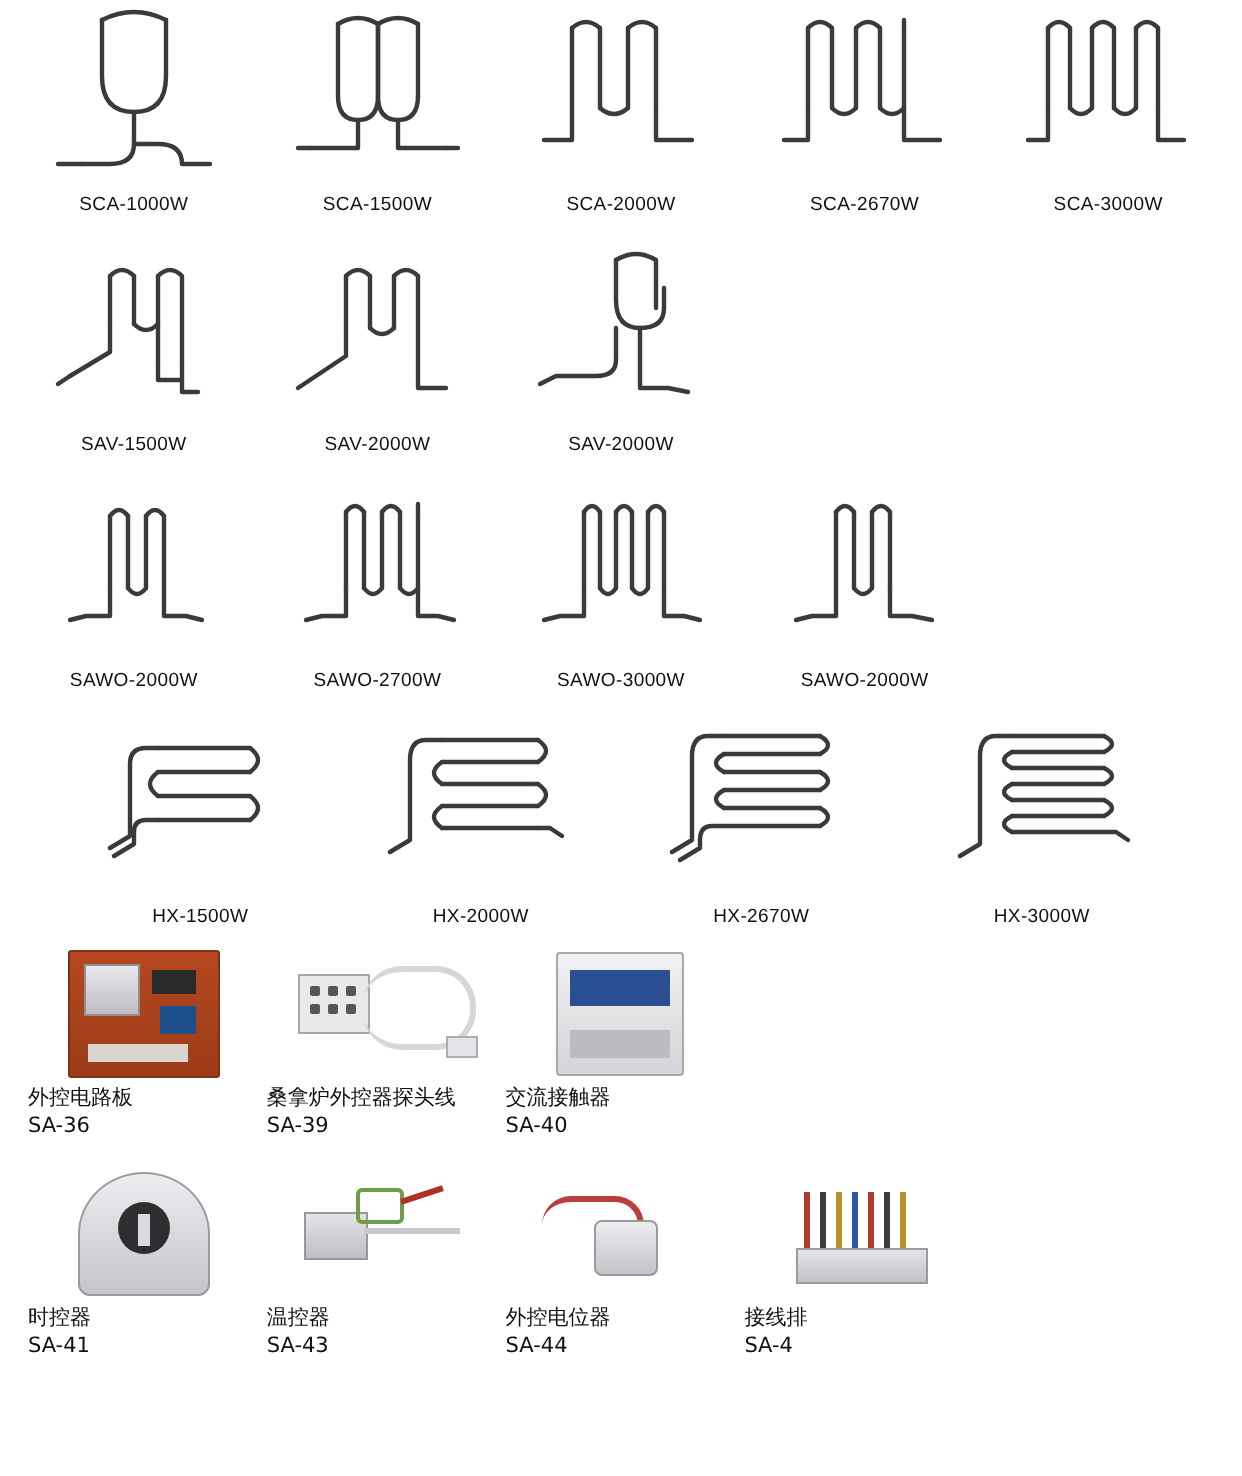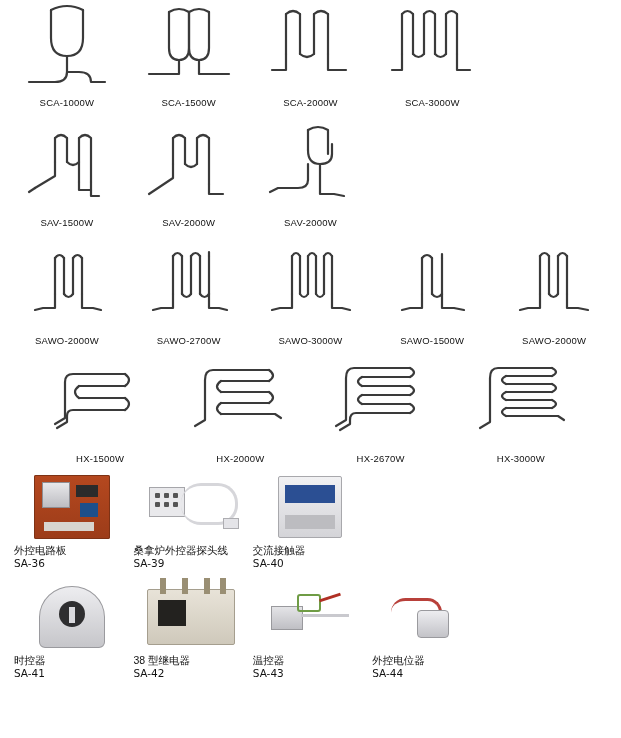--- a/index.html
+++ b/index.html
@@ -49,21 +49,21 @@
   .part{
     display:flex;flex-direction:column;align-items:flex-start;
   }
   .part .ph{
     width:100%;height:66px;
     display:flex;align-items:center;justify-content:center;
     margin-bottom:4px;
   }
   .plabel{
     font-size:10.5px;line-height:13px;color:#111;
-    font-family:Liberation Sans, sans-serif;
+    font-family:Liberation Mono, monospace;
   }
   .pcode{
     font-size:10.5px;line-height:13px;color:#111;
     font-family:"DejaVu Sans", sans-serif;
   }
   .part-row2{margin-top:14px;}
   .b-board{
     width:76px;height:64px;border-radius:2px;
     background:
       linear-gradient(#b5481f,#9c3c19);
@@ -195,20 +195,41 @@
               <path d="M50 10 Q57 4 64 10"></path>
             <path d="M36 50 Q43 56 50 50"></path>
             <path d="M22 50 L22 66 L8 66"></path>
             <path d="M64 50 L64 66 L82 66"></path>
           </g>
         </svg>
       </div>
       <div class="cap">SCA-2000W</div>
     </div>
 
+    <div class="cell">
+      <div class="art">
+        <svg width="92" height="86" viewBox="0 0 92 86">
+          <g fill="none" stroke="#3a3a3a" stroke-width="2.2" stroke-linecap="round" stroke-linejoin="round">
+            <path d="M18 10 L18 50"></path>
+              <path d="M30 10 L30 50"></path>
+              <path d="M42 10 L42 50"></path>
+              <path d="M54 10 L54 50"></path>
+              <path d="M66 10 L66 50"></path>
+            <path d="M18 10 Q24 4 30 10"></path>
+              <path d="M42 10 Q48 4 54 10"></path>
+            <path d="M30 50 Q36 56 42 50"></path>
+              <path d="M54 50 Q60 56 66 50"></path>
+            <path d="M18 50 L18 66 L6 66"></path>
+            <path d="M66 10 L66 6"></path>
+            <path d="M66 50 L66 66 L84 66"></path>
+          </g>
+        </svg>
+      </div>
+      <div class="cap">SCA-2670W</div>
+    </div>
 
     <div class="cell">
       <div class="art">
         <svg width="92" height="86" viewBox="0 0 92 86">
           <g fill="none" stroke="#3a3a3a" stroke-width="2.2" stroke-linecap="round" stroke-linejoin="round">
             <path d="M16 10 L16 50"></path>
               <path d="M27 10 L27 50"></path>
               <path d="M38 10 L38 50"></path>
               <path d="M49 10 L49 50"></path>
               <path d="M60 10 L60 50"></path>
@@ -347,37 +368,20 @@
             <path d="M36 52 Q40 58 44 52"></path>
               <path d="M52 52 Q56 58 60 52"></path>
             <path d="M28 52 L28 66 L16 66 L8 68"></path>
             <path d="M68 52 L68 66 L78 66 L86 68"></path>
           </g>
         </svg>
       </div>
       <div class="cap">SAWO-3000W</div>
     </div>
 
-    <div class="cell">
-      <div class="art">
-        <svg width="92" height="86" viewBox="0 0 92 86">
-          <g fill="none" stroke="#3a3a3a" stroke-width="2.2" stroke-linecap="round" stroke-linejoin="round">
-            <path d="M36 16 L36 52"></path>
-              <path d="M46 16 L46 52"></path>
-              <path d="M56 16 L56 52"></path>
-            <path d="M36 16 Q41 10 46 16"></path>
-            <path d="M46 52 Q51 58 56 52"></path>
-            <path d="M56 16 L56 12"></path>
-            <path d="M36 52 L36 66 L24 66 L16 68"></path>
-            <path d="M56 52 L56 66 L68 66 L78 68"></path>
-          </g>
-        </svg>
-      </div>
-      <div class="cap">SAWO-1500W</div>
-    </div>
 
     <div class="cell">
       <div class="art">
         <svg width="92" height="86" viewBox="0 0 92 86">
           <g fill="none" stroke="#3a3a3a" stroke-width="2.2" stroke-linecap="round" stroke-linejoin="round">
             <path d="M32 14 L32 52"></path>
               <path d="M41 14 L41 52"></path>
               <path d="M50 14 L50 52"></path>
               <path d="M59 14 L59 52"></path>
             <path d="M32 14 Q36.5 8 41 14"></path>
@@ -531,33 +535,20 @@
     <div class="parts-grid part-row2">
 
       <div class="part">
         <div class="ph">
           <div class="b-timer"></div>
         </div>
         <div class="plabel">时控器</div>
         <div class="pcode">SA-41</div>
       </div>
 
-      <div class="part">
-        <div class="ph">
-          <div class="b-relay">
-            <div class="pin" style="left:12px;"></div>
-            <div class="pin" style="left:34px;"></div>
-            <div class="pin" style="left:56px;"></div>
-            <div class="pin" style="left:72px;"></div>
-            <div class="blkbox"></div>
-          </div>
-        </div>
-        <div class="plabel">38 型继电器</div>
-        <div class="pcode">SA-42</div>
-      </div>
 
       <div class="part">
         <div class="ph">
           <div class="b-thermostat">
             <div class="body"></div>
             <div class="rod"></div>
             <div class="coil"></div>
             <div class="red"></div>
           </div>
         </div>
@@ -569,16 +560,32 @@
         <div class="ph">
           <div class="b-pot">
             <div class="lead"></div>
             <div class="knob"></div>
           </div>
         </div>
         <div class="plabel">外控电位器</div>
         <div class="pcode">SA-44</div>
       </div>
 
+      <div class="part">
+        <div class="ph">
+          <div class="b-terminal">
+            <div class="w" style="left:10px;background:#b33b2e;"></div>
+            <div class="w" style="left:18px;background:#3b3b3b;"></div>
+            <div class="w" style="left:26px;background:#b8902c;"></div>
+            <div class="w" style="left:34px;background:#2a56a8;"></div>
+            <div class="w" style="left:42px;background:#b33b2e;"></div>
+            <div class="w" style="left:50px;background:#3b3b3b;"></div>
+            <div class="w" style="left:58px;background:#b8902c;"></div>
+            <div class="blockbar"></div>
+          </div>
+        </div>
+        <div class="plabel">接线排</div>
+        <div class="pcode">SA-4</div>
+      </div>
     </div>
 
   </div>
 </div>
 
 </body></html>

